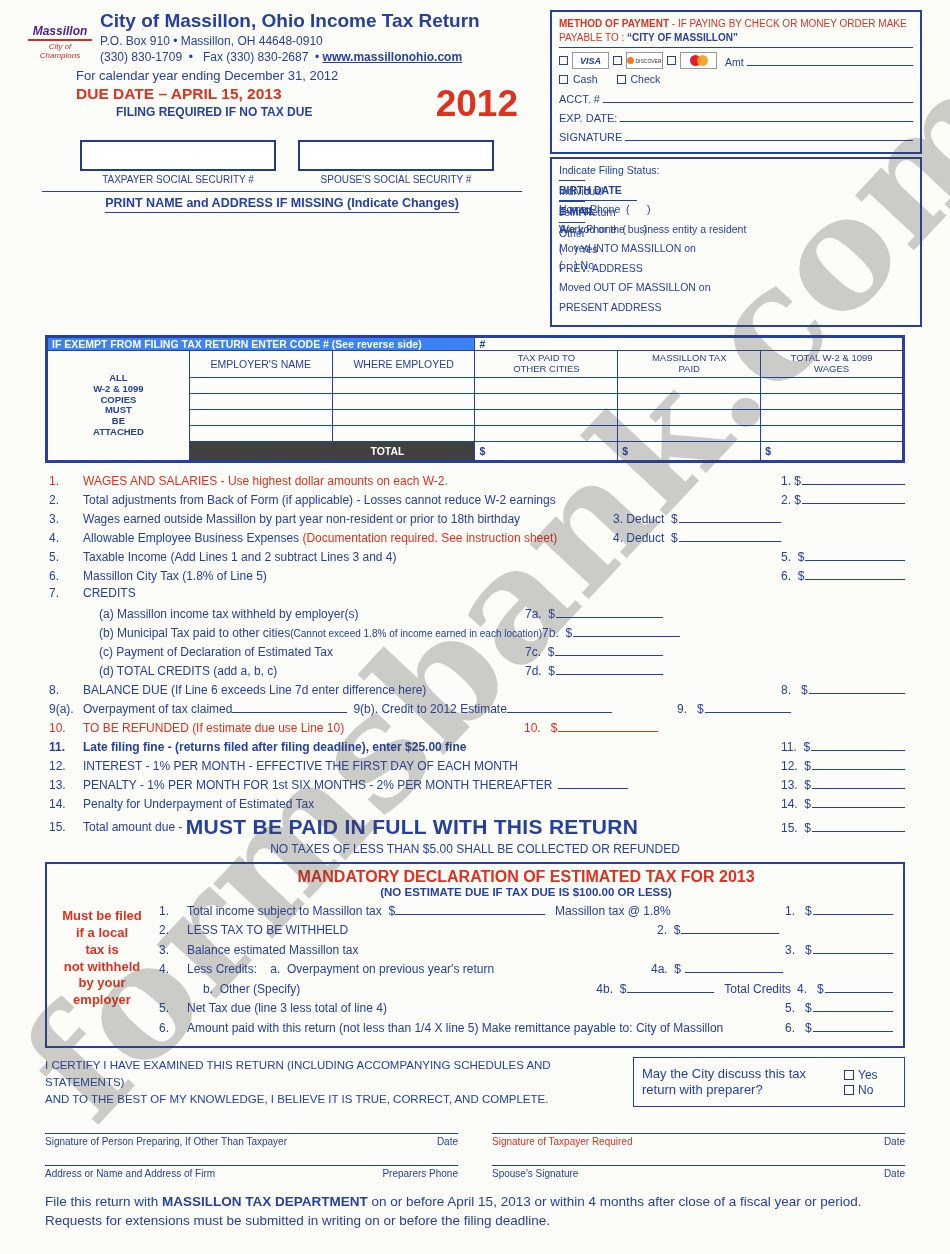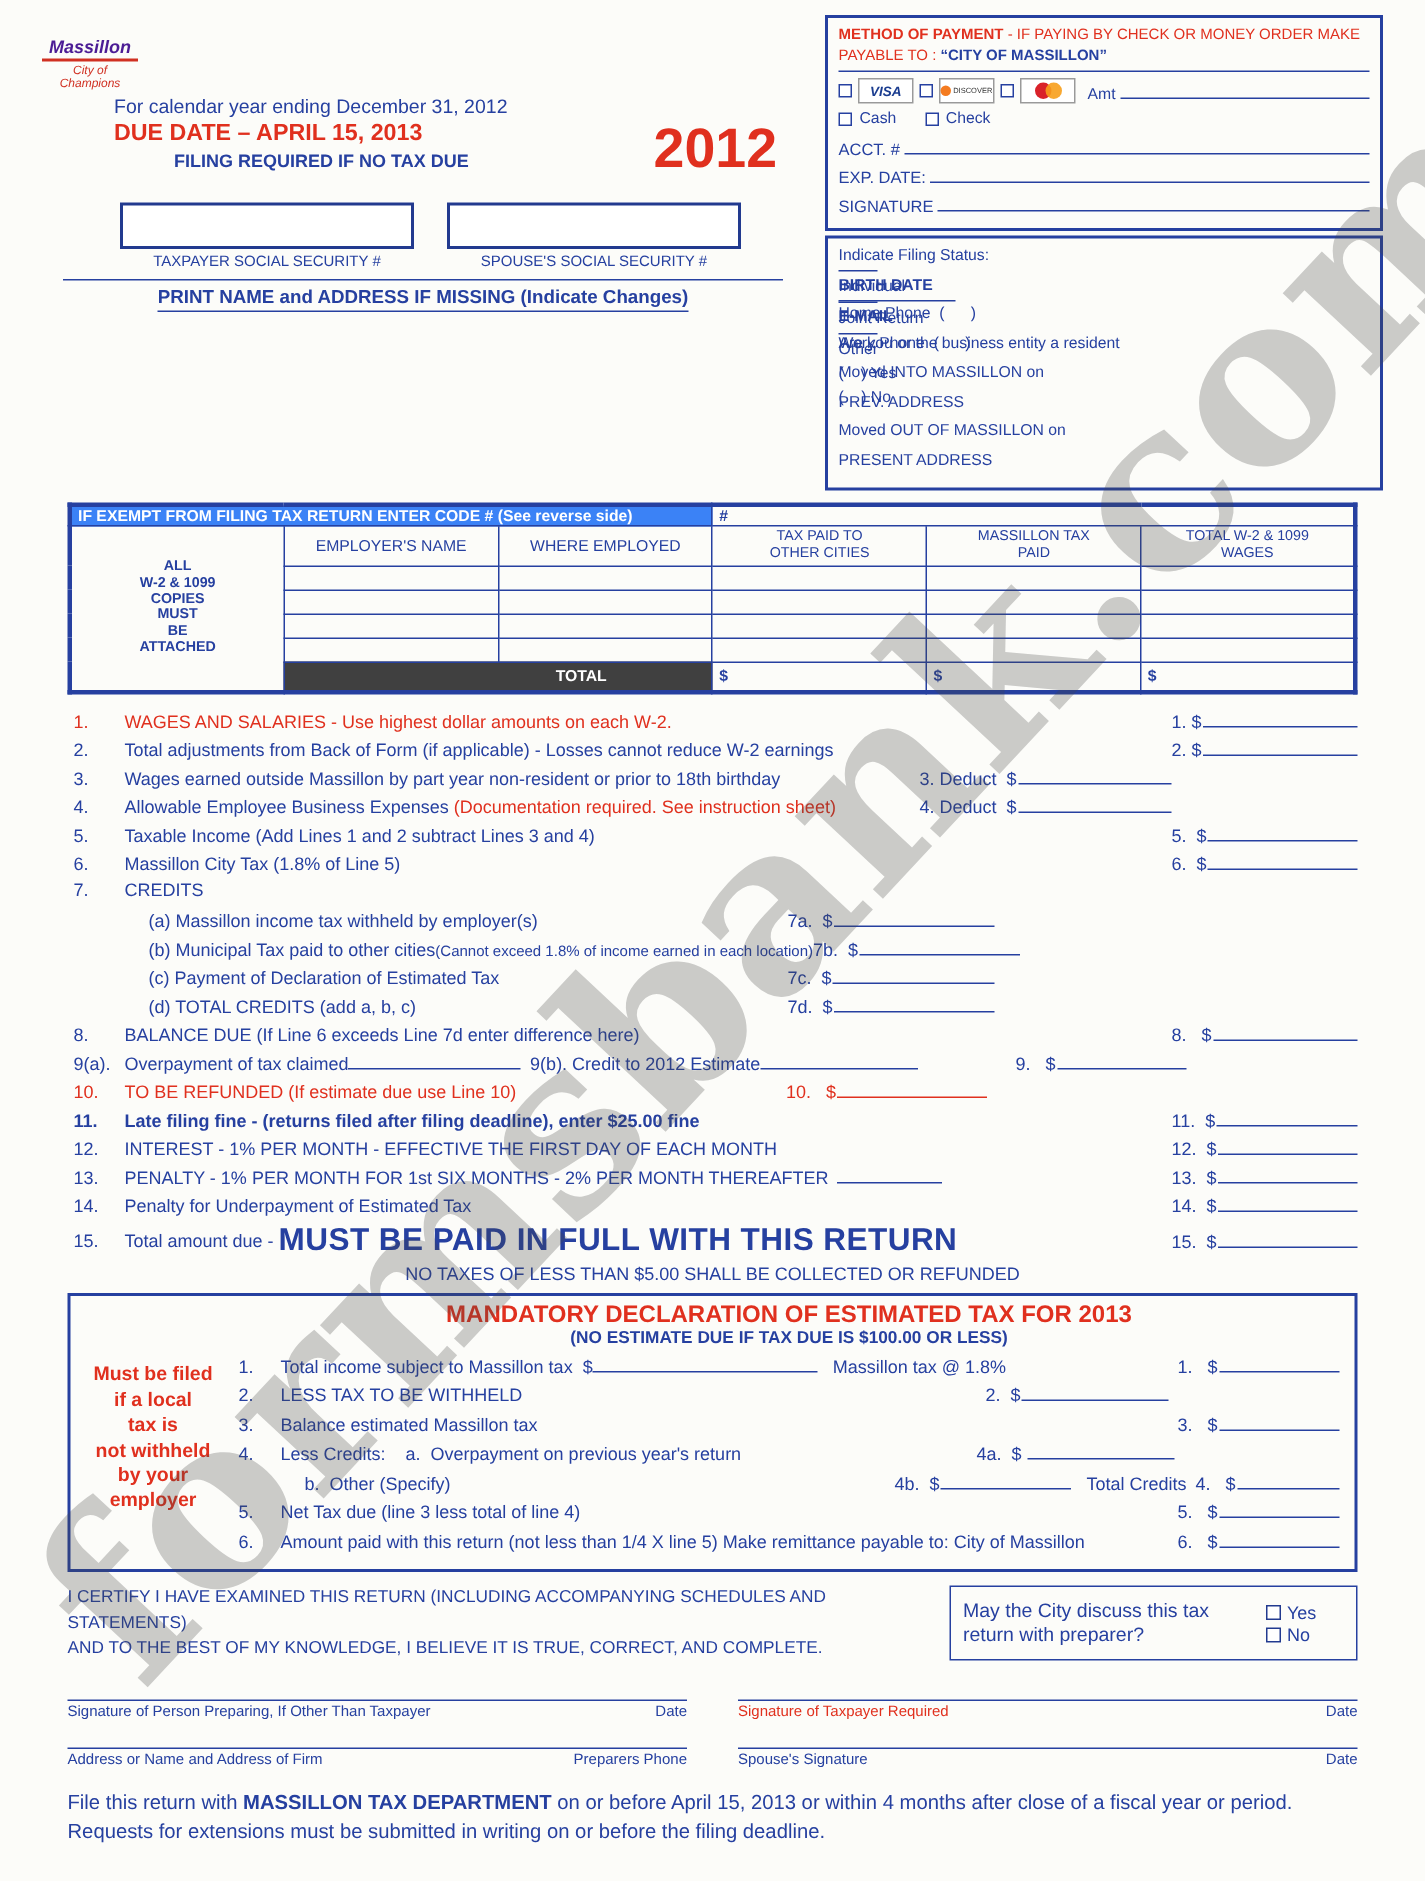--- a/index.html
+++ b/index.html
@@ -148,20 +148,25 @@
 
   <div class="wm">formsbank.com</div>
 
   <div class="top">
     <div class="top-left">
       <div class="logo-title-row">
         <div class="logo-block">
           <div class="logo-main">Massillon</div>
           <div class="logo-script">City of Champions</div>
         </div>
+        <div class="title-block">
+          <div class="form-title">City of Massillon, Ohio Income Tax Return</div>
+          <div class="addr-line">P.O. Box 910 • Massillon, OH 44648-0910</div>
+          <div class="addr-line"><span class="pre">(330) 830-1709  •   Fax (330) 830-2687  •</span> <span class="site">www.massillonohio.com</span></div>
+        </div>
       </div>
       <div class="cal-line">For calendar year ending December 31, 2012</div>
       <div class="due-row">
         <div class="due-left">
           <div class="due-date">DUE DATE – APRIL 15, 2013</div>
           <div class="filing-req">FILING REQUIRED IF NO TAX DUE</div>
         </div>
         <div class="year-big">2012</div>
       </div>
       <div class="ssn-row">

